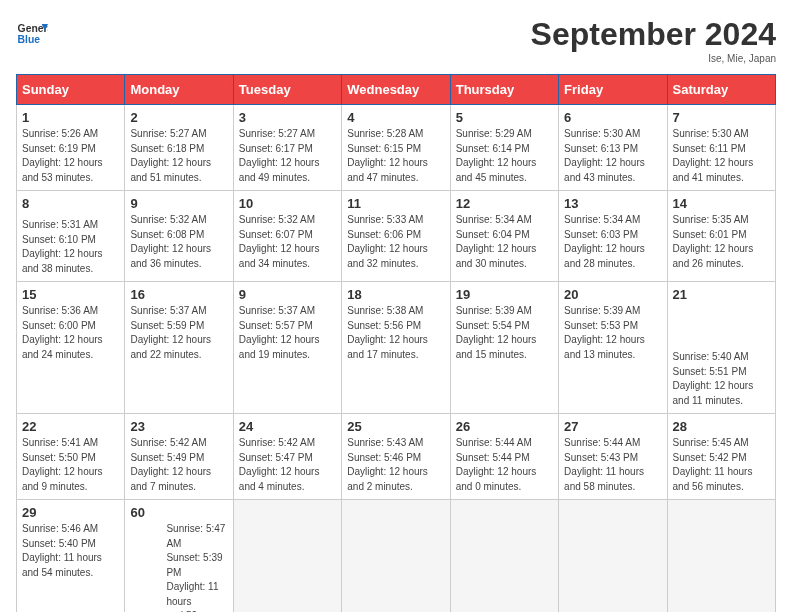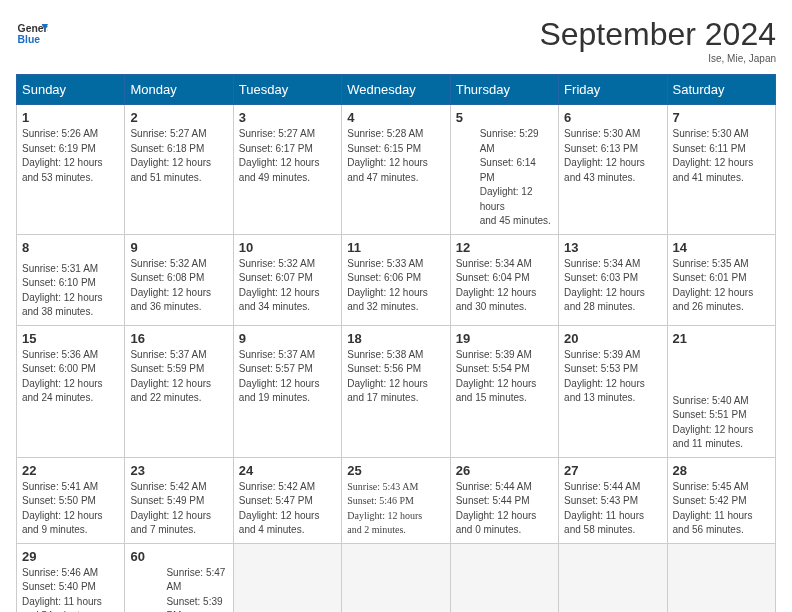--- a/index.html
+++ b/index.html
@@ -23,37 +23,37 @@
     }
     .logo-icon {
       width: 32px;
       height: 32px;
     }
     .title-area {
       text-align: right;
     }
     .month-title {
       font-size: 32px;
-      font-weight: normal;
+      font-weight: bold;
       color: #333;
     }
     .subtitle {
       font-size: 10px;
       color: #555;
     }
     table {
       width: 100%;
       border-collapse: collapse;
       table-layout: fixed;
     }
     th {
-      background-color: #0369a1;
+      background-color: #ef4444;
       color: white;
       font-size: 13px;
-      font-weight: normal;
+      font-weight: bold;
       padding: 7px 5px;
       text-align: left;
       border: 1px solid #2563a8;
     }
     td {
       border: 1px solid #ccc;
       vertical-align: top;
       padding: 5px 5px;
       font-size: 10.5px;
       color: #333;
@@ -130,21 +130,21 @@
         </td>
         <td>
           <span class="day-number">4</span>
           <div class="day-detail" style="white-space: pre-line;">Sunrise: 5:28 AM
 Sunset: 6:15 PM
 Daylight: 12 hours
 and 47 minutes.</div>
         </td>
         <td>
           <span class="day-number">5</span>
-          <div class="day-detail" style="white-space: pre-line; margin-left: 24px;">Sunrise: 5:29 AM
+          <div class="day-detail" style="white-space: pre-line;">Sunrise: 5:29 AM
 Sunset: 6:14 PM
 Daylight: 12 hours
 and 45 minutes.</div>
         </td>
         <td>
           <span class="day-number">6</span>
           <div class="day-detail" style="white-space: pre-line;">Sunrise: 5:30 AM
 Sunset: 6:13 PM
 Daylight: 12 hours
 and 43 minutes.</div>
@@ -276,21 +276,21 @@
         </td>
         <td>
           <span class="day-number">24</span>
           <div class="day-detail" style="white-space: pre-line;">Sunrise: 5:42 AM
 Sunset: 5:47 PM
 Daylight: 12 hours
 and 4 minutes.</div>
         </td>
         <td>
           <span class="day-number">25</span>
-          <div class="day-detail" style="white-space: pre-line; font-family: Liberation Serif, serif;">Sunrise: 5:43 AM
+          <div class="day-detail" style="white-space: pre-line;">Sunrise: 5:43 AM
 Sunset: 5:46 PM
 Daylight: 12 hours
 and 2 minutes.</div>
         </td>
         <td>
           <span class="day-number">26</span>
           <div class="day-detail" style="white-space: pre-line;">Sunrise: 5:44 AM
 Sunset: 5:44 PM
 Daylight: 12 hours
 and 0 minutes.</div>

